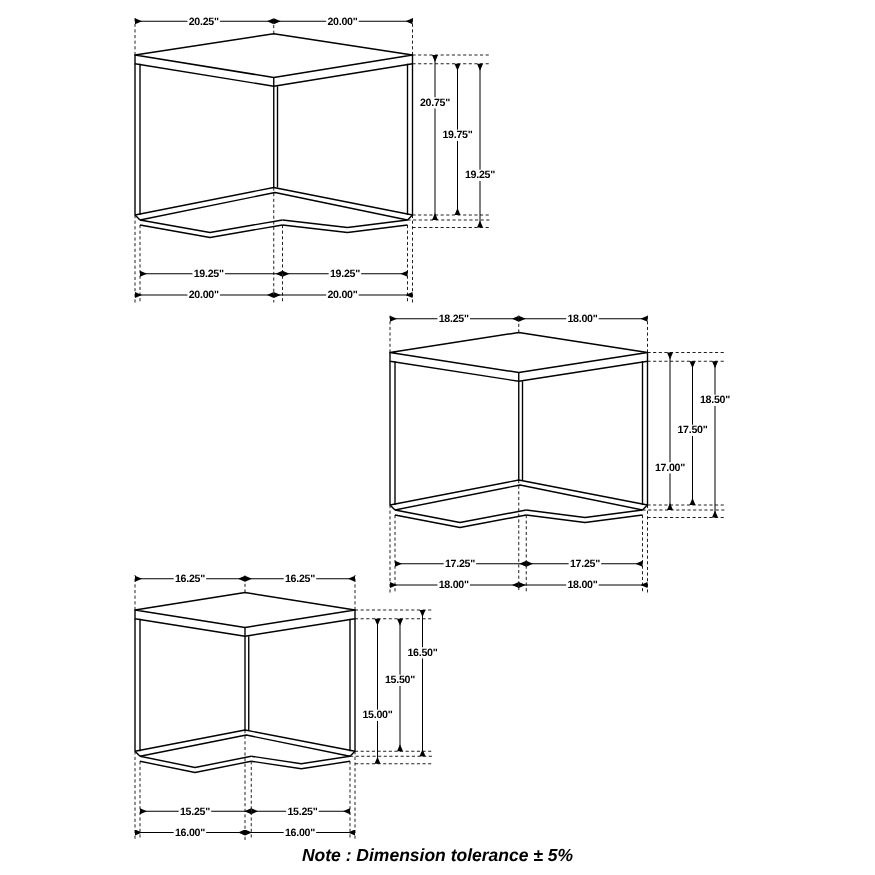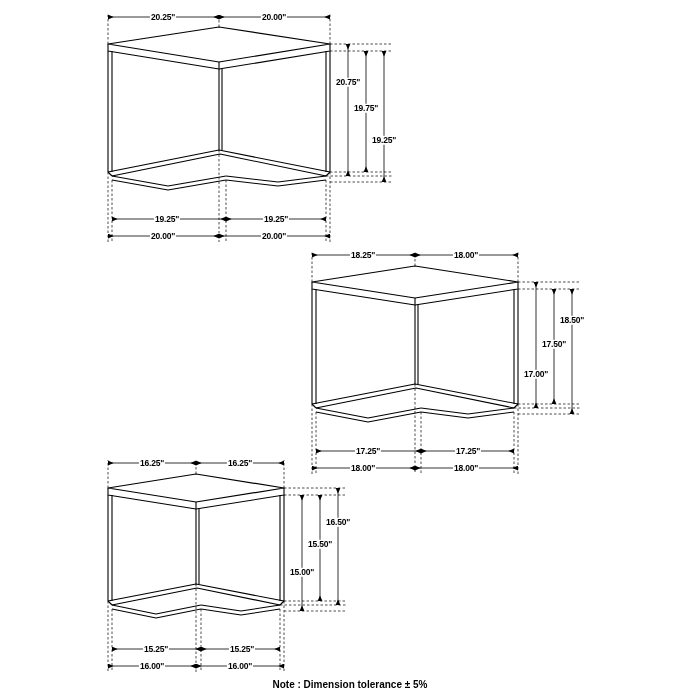--- a/index.html
+++ b/index.html
@@ -23,25 +23,26 @@
     transform:translate(-50%,-50%);
     background:#fff;
     padding:0 1px;
     line-height:1;
   }
   .dimtext.vert{
     transform:translate(-50%,-50%);
   }
   .note{
     position:absolute;
-    font-size:10px;
+    font-size:14px;
     font-weight:bold;
     white-space:nowrap;
     color:#000;
     transform:translate(-50%,-50%);
+    font-style:italic;
   }
 </style>
 </head>
 <body>
 
 <div class="stage">
 
   <div class="unit" style="left:0px;top:0px;width:420px;height:250px;">
     <svg width="420" height="250" viewBox="0 0 420 250">
       <g stroke="#000" fill="none" stroke-width="1.1" stroke-linejoin="round">

